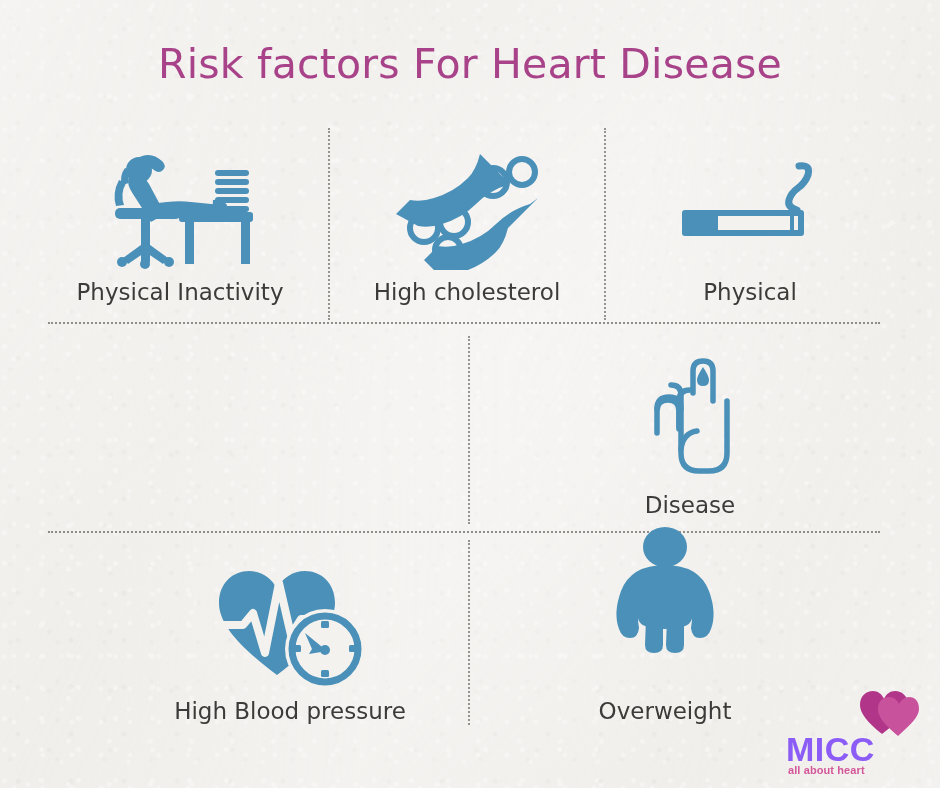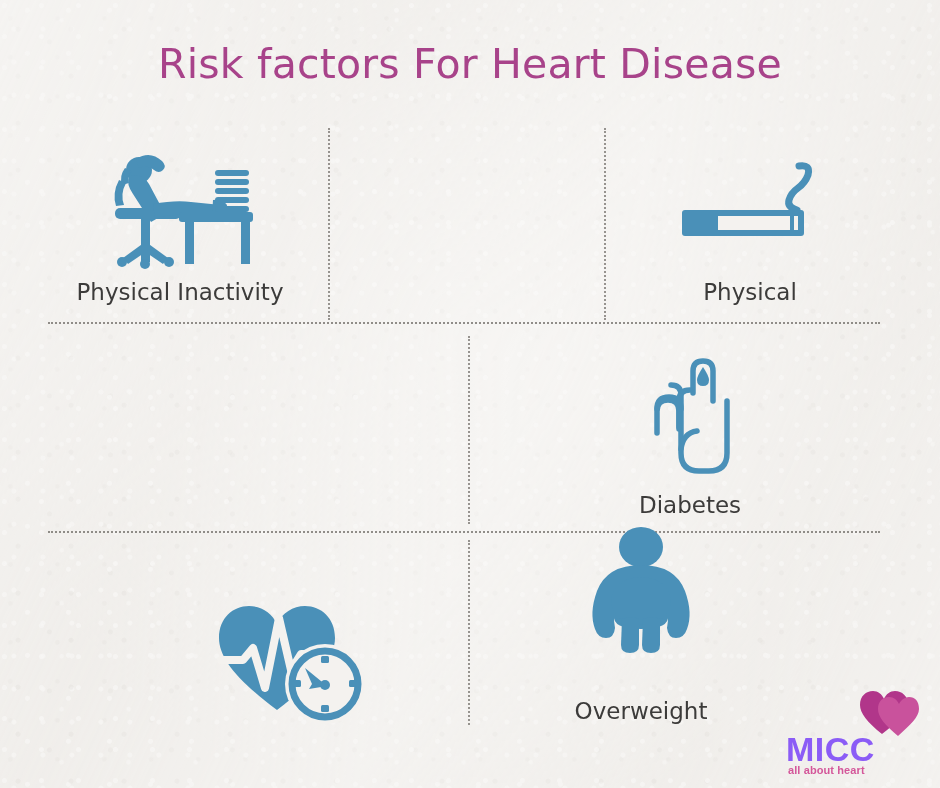--- a/index.html
+++ b/index.html
@@ -179,20 +179,41 @@
           <rect x="120" y="29" width="34" height="6" rx="3"></rect>
           <rect x="120" y="38" width="34" height="6" rx="3"></rect>
           <rect x="120" y="47" width="34" height="6" rx="3"></rect>
           <rect x="120" y="56" width="34" height="6" rx="3"></rect>
         </g>
       </svg>
     </div>
     <div class="cell-label">Physical Inactivity</div>
   </div>
 
+  <div class="cell" style="left:336px; top:140px; width:262px; height:165px;">
+    <div class="icon-box">
+      <svg width="150" height="120" viewBox="0 0 150 120" aria-hidden="true">
+        <g fill="#4a90b8">
+
+          <path d="M88 4 L118 34 q-20 6 -34 20 q-14 14 -34 20 q-12 4 -24 2 L4 64 L18 50
+                   q12 2 24 -2 q20 -6 34 -20 q8 -8 12 -24 z"></path>
+
+          <path d="M146 48 L116 78 q-4 16 -12 24 q-14 14 -34 20 q-12 4 -24 2 L32 110 L46 96
+                   q12 2 24 -2 q20 -6 34 -20 q14 -14 34 -20 z"></path>
+
+          <circle cx="101" cy="32" r="14" fill="none" stroke="#4a90b8" stroke-width="6"></circle>
+          <circle cx="130" cy="22" r="13" fill="none" stroke="#4a90b8" stroke-width="6"></circle>
+          <circle cx="32" cy="78" r="14" fill="none" stroke="#4a90b8" stroke-width="6"></circle>
+          <circle cx="62" cy="72" r="14" fill="none" stroke="#4a90b8" stroke-width="6"></circle>
+          <circle cx="56" cy="100" r="13" fill="none" stroke="#4a90b8" stroke-width="6"></circle>
+        </g>
+      </svg>
+    </div>
+    <div class="cell-label">High cholesterol</div>
+  </div>
 
   <div class="cell" style="left:620px; top:140px; width:260px; height:165px;">
     <div class="icon-box">
       <svg width="160" height="120" viewBox="0 0 160 120" aria-hidden="true">
         <g>
 
           <path d="M129 16 q12 -2 9 9 q-3 8 -10 13 q-7 5 -9 12 q-2 7 8 10" fill="none" stroke="#4a90b8" stroke-width="7" stroke-linecap="round"></path>
 
           <rect x="12" y="60" width="122" height="26" rx="3" fill="#4a90b8"></rect>
 
@@ -219,21 +240,21 @@
 
           <path d="M22 80 l0 -22 q0 -11 11 -11 q11 0 11 11 l0 18"></path>
           <path d="M44 74 l0 -26 q0 -11 11 -11"></path>
 
           <path d="M46 96 q2 -16 16 -18"></path>
         </g>
 
         <path d="M68 14 q6 9 6 13 q0 6 -6 6 q-6 0 -6 -6 q0 -4 6 -13 z" fill="#4a90b8"></path>
       </svg>
     </div>
-    <div class="cell-label">Diabetes</div>
+    <div class="cell-label">Disease</div>
   </div>
 
   <div class="cell" style="left:130px; top:552px; width:320px; height:172px;">
     <div class="icon-box">
       <svg width="150" height="122" viewBox="0 0 150 122" aria-hidden="true">
 
         <path d="M62 108 C 22 78, 4 56, 4 36 C 4 16, 18 4, 34 4 C 46 4, 57 11, 62 22
                  C 67 11, 78 4, 90 4 C 106 4, 120 16, 120 36 C 120 56, 102 78, 62 108 Z" fill="#4a90b8"></path>
 
         <path d="M6 58 L28 58 L38 46 L50 86 L64 16 L76 68 L86 52 L120 52" fill="none" stroke="#f4f2ef" stroke-width="8" stroke-linejoin="round" stroke-linecap="round"></path>
@@ -243,23 +264,24 @@
 
         <rect x="106" y="54" width="8" height="7" rx="1.5" fill="#4a90b8"></rect>
         <rect x="106" y="103" width="8" height="7" rx="1.5" fill="#4a90b8"></rect>
         <rect x="78" y="78" width="8" height="7" rx="1.5" fill="#4a90b8"></rect>
         <rect x="134" y="78" width="8" height="7" rx="1.5" fill="#4a90b8"></rect>
 
         <path d="M112 84 L90 66 L97 82 L94 87 Z" fill="#4a90b8"></path>
         <circle cx="110" cy="83" r="5" fill="#4a90b8"></circle>
       </svg>
     </div>
-  </div>
-
-  <div class="cell" style="left:496px; top:552px; width:290px; height:172px;gap:36px;">
+    <div class="cell-label">High Blood pressure</div>
+  </div>
+
+  <div class="cell" style="left:520px; top:552px; width:290px; height:172px;gap:36px;">
     <div class="icon-box">
       <svg width="110" height="126" viewBox="0 0 110 126" aria-hidden="true">
         <g fill="#4a90b8">
 
           <ellipse cx="55" cy="20" rx="22" ry="20"></ellipse>
 
           <path d="M55 38 q34 0 44 26 q8 22 2 38 q-3 9 -11 9 q-8 0 -9 -10 q3 -14 -3 -26
                    q-4 -8 -14 -11 l0 6 q16 3 18 18 q2 14 -27 14 q-29 0 -27 -14 q2 -15 18 -18
                    l0 -6 q-10 3 -14 11 q-6 12 -3 26 q-1 10 -9 10 q-8 0 -11 -9 q-6 -16 2 -38
                    q10 -26 44 -26 z"></path>

